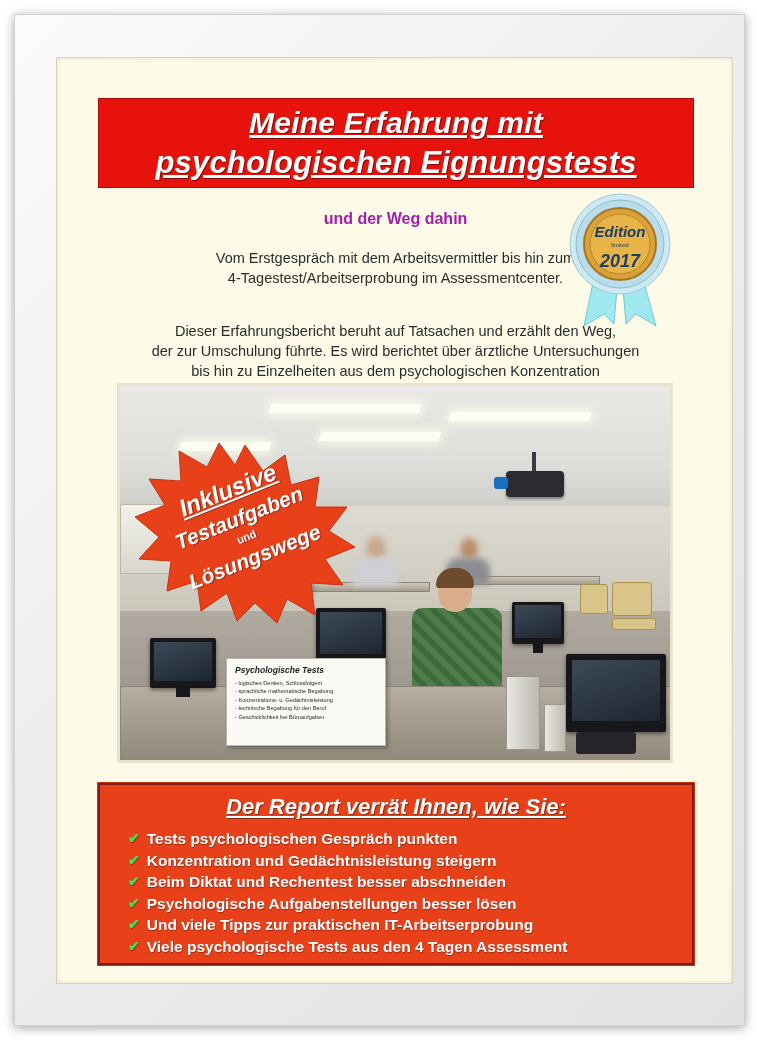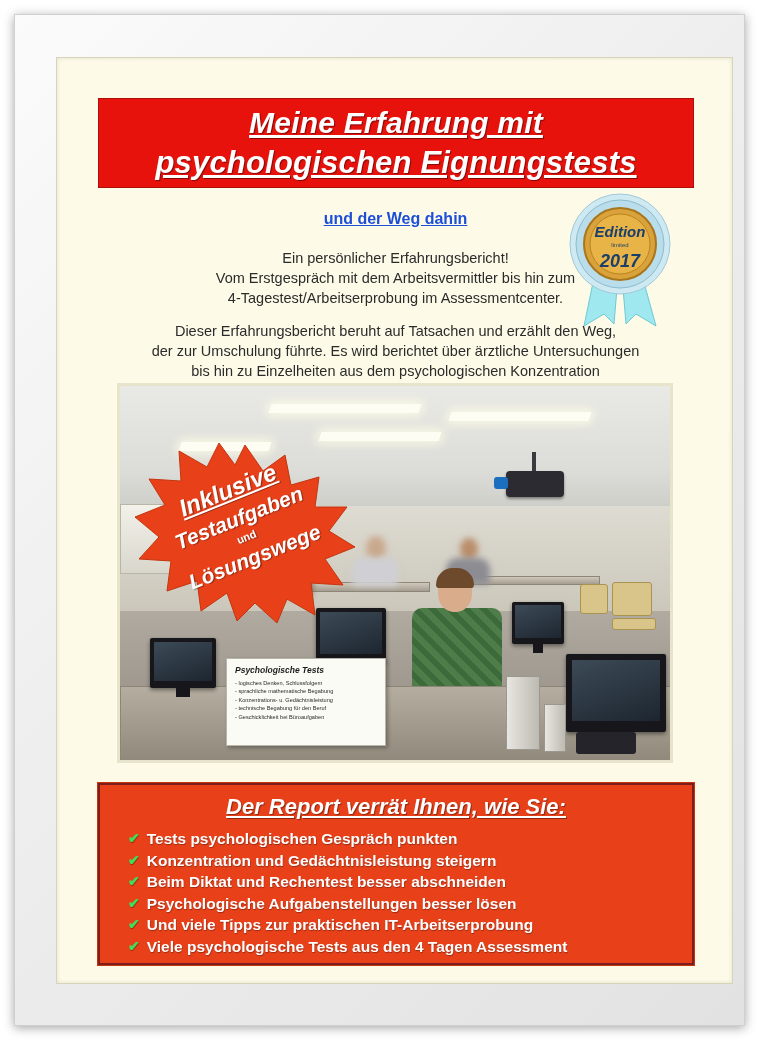--- a/index.html
+++ b/index.html
@@ -60,24 +60,23 @@
     letter-spacing: 0.2px;
   }
   .title-line.l2 { font-size: 31px; }
 
   
   .subtitle {
     position: absolute;
     left: 0; top: 152px;
     width: 677px;
     text-align: center;
-    color: #1d4ed8;
+    color: #a21caf;
     font-weight: bold;
     font-size: 16px;
-    text-decoration: underline;
   }
 
   
   .para1 {
     position: absolute;
     left: 0; top: 190px;
     width: 677px;
     text-align: center;
     color: #2b2b2b;
     font-size: 14.5px;
@@ -265,21 +264,20 @@
     <div class="frame-inner">
 
       <div class="title-banner">
         <div class="title-line l1">Meine Erfahrung mit</div>
         <div class="title-line l2">psychologischen Eignungstests</div>
       </div>
 
       <div class="subtitle">und der Weg dahin</div>
 
       <div class="para1">
-        <div>Ein persönlicher Erfahrungsbericht!</div>
         <div>Vom Erstgespräch mit dem Arbeitsvermittler bis hin zum</div>
         <div>4-Tagestest/Arbeitserprobung im Assessmentcenter.</div>
       </div>
 
       <div class="para2">
         <div>Dieser Erfahrungsbericht beruht auf Tatsachen und erzählt den Weg,</div>
         <div>der zur Umschulung führte. Es wird berichtet über ärztliche Untersuchungen</div>
         <div>bis hin zu Einzelheiten aus dem psychologischen Konzentration</div>
       </div>
 

